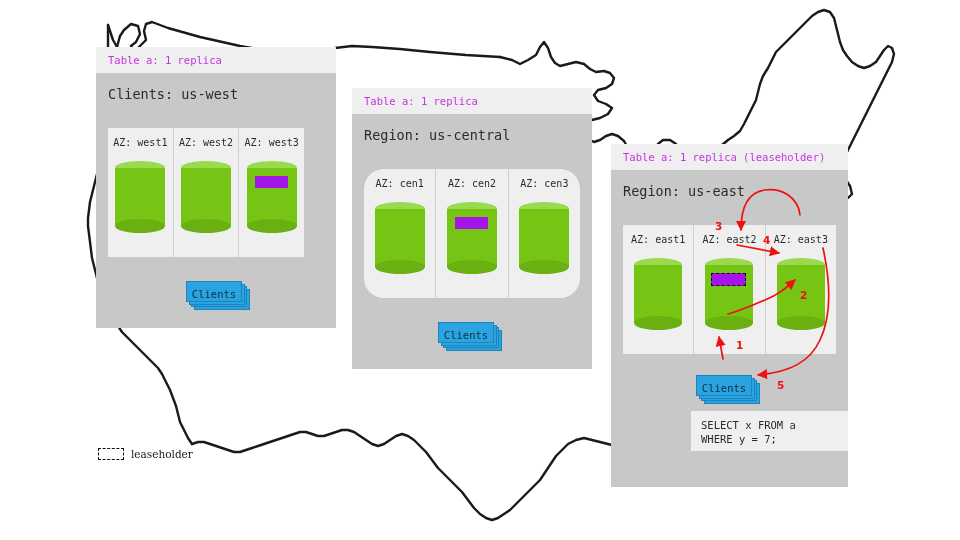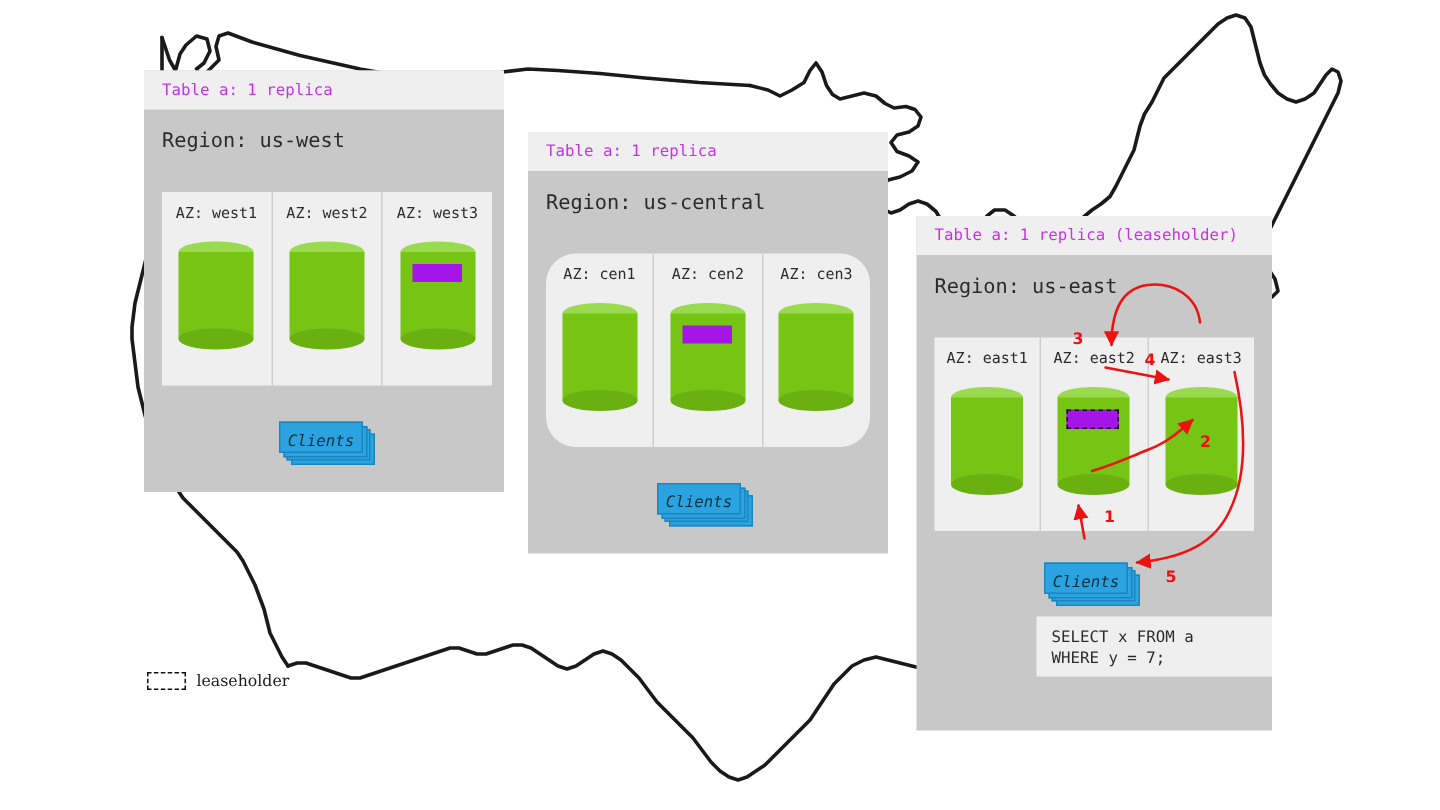--- a/index.html
+++ b/index.html
@@ -92,21 +92,21 @@
     text-align:center;
     font-size:10.5px;
     color:#2b2b2b;
     line-height:1;
     padding-top:7px;
     white-space:nowrap;
     z-index:5;
   }
 
   
-  .clients { position:absolute; z-index:6;font-style:italic; }
+  .clients { position:absolute; z-index:6; }
   .clients .sheet {
     position:absolute;
     background:#2ba3e0;
     border:1px solid #1b86bd;
     box-sizing:border-box;
   }
   .clients .front {
     position:absolute; left:0; top:0;
     background:#2ba3e0;
     border:1px solid #1b86bd;
@@ -221,23 +221,23 @@
                L96,274 L94,266 L92,258 L91,250 L90,242 L89,234
                L88,226 L88,218 L89,210 L90,202 L92,194 L94,186
                L96,178 L98,170 L100,162 L102,154 L104,146 L105,138
                L106,130 L107,122 L107,114 L106,106 L105,98 L105,90
                L106,82 L107,74 L108,66 L108,58 L108,50 L108,40 L108,25"></path>
     </g>
   </svg>
 
   <div class="region" style="left:96px; top:47px; width:240px; height:281px;">
     <div class="region-header">Table a: 1 replica</div>
-    <div class="region-title">Region: us-west</div>
-
-    <div class="az-strip" style="left:12px; top:81px; width:220px; height:129px;">
+    <div class="region-title">Clients: us-west</div>
+
+    <div class="az-strip" style="left:12px; top:81px; width:196px; height:129px;">
       <div class="az">
         <div class="az-label">AZ: west1</div>
         <div class="cyl" style="top:33px; width:50px; height:72px;">
           <div class="top"></div>
           <div class="body"></div>
           <div class="bot"></div>
         </div>
       </div>
       <div class="az">
         <div class="az-label">AZ: west2</div>

